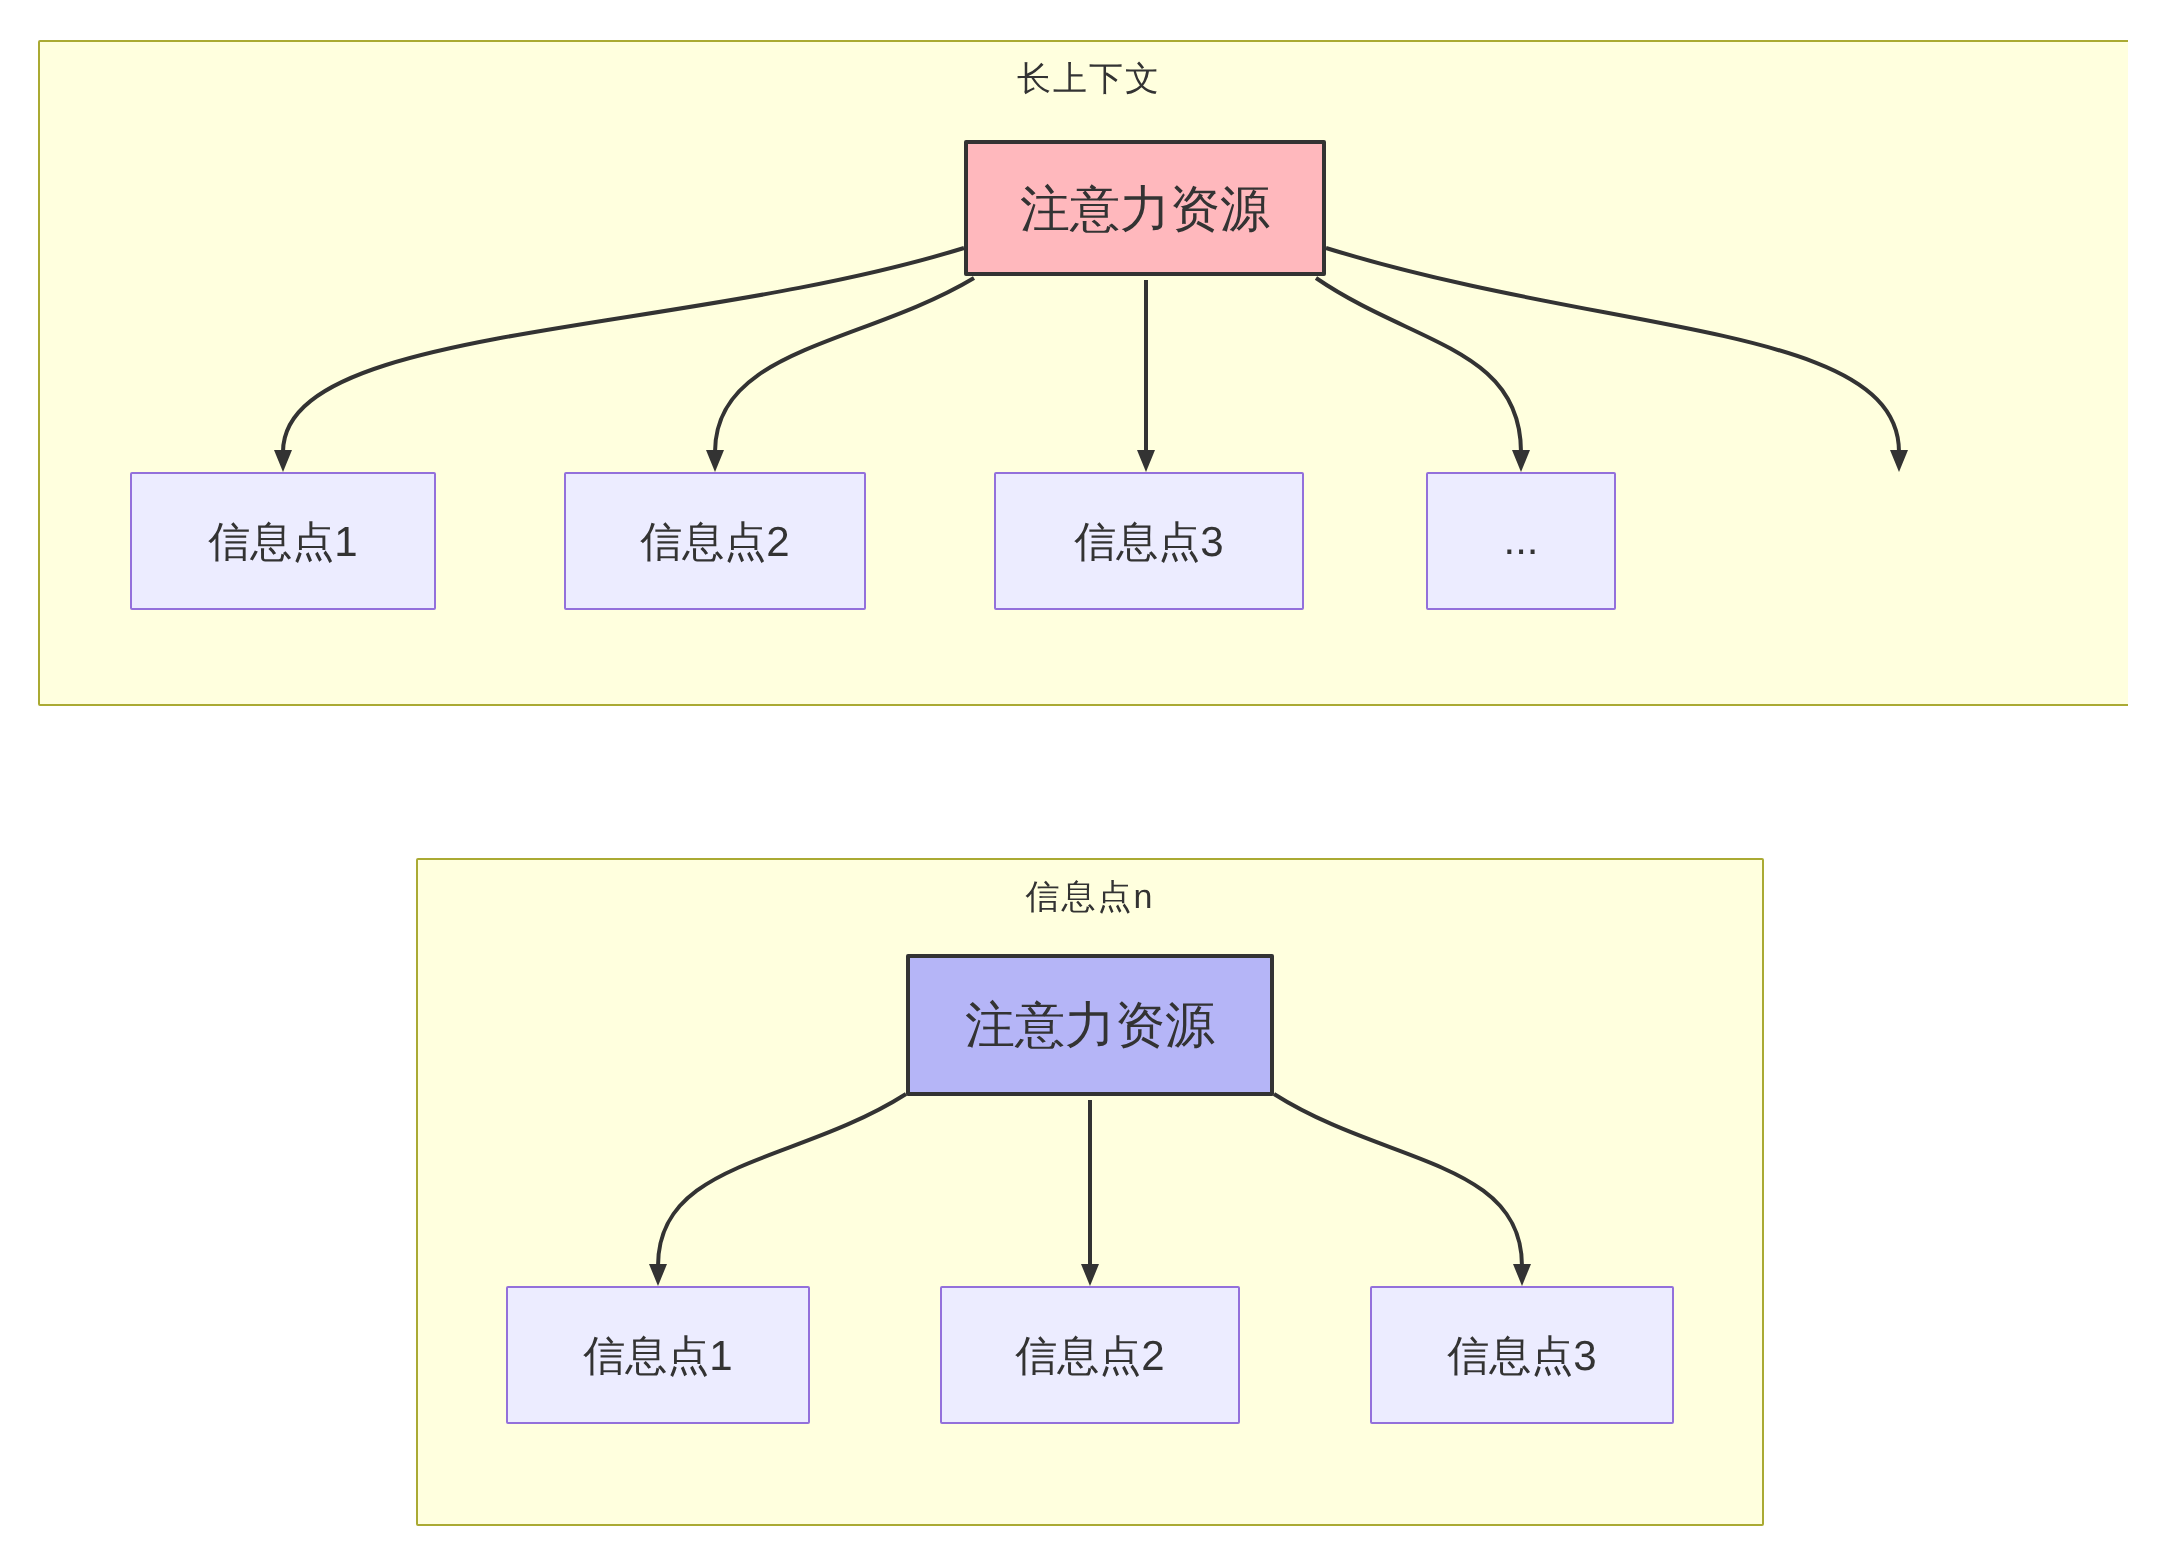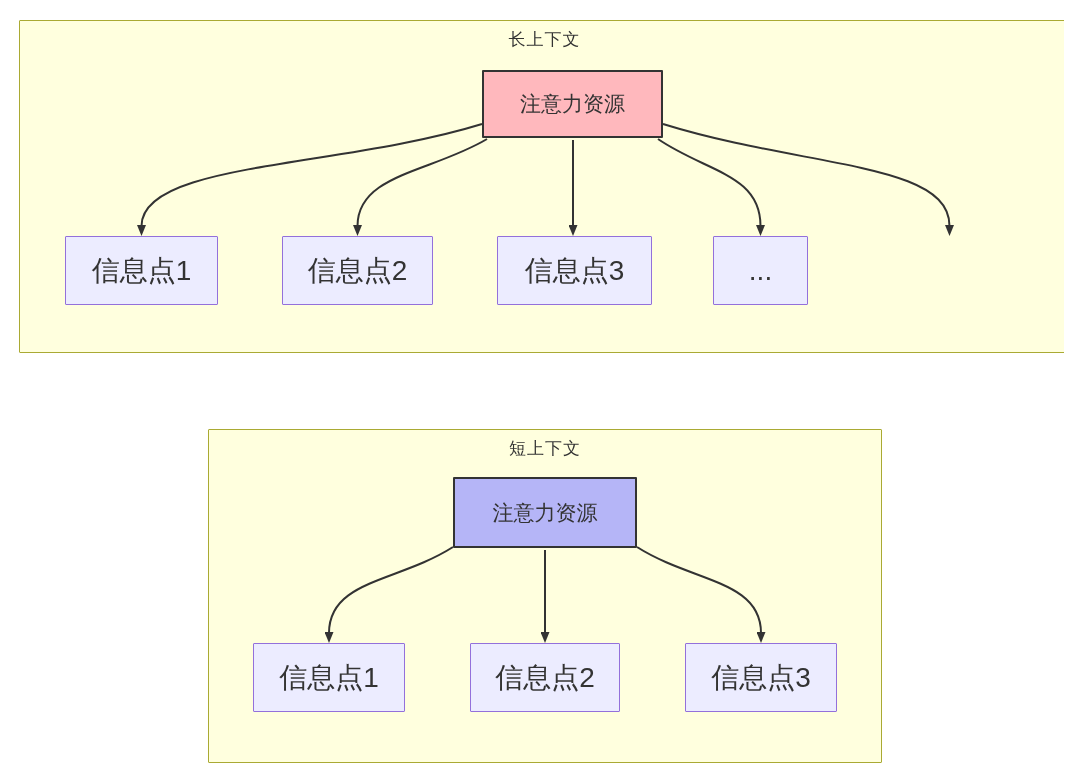--- a/index.html
+++ b/index.html
@@ -11,44 +11,44 @@
     position:absolute;background:var(--panel-fill,#ffffde);
     border:1.4px solid var(--panel-border,#aaaa33);box-sizing:border-box;border-radius:1px;
   }
   .panel-title{
     position:absolute;left:0;right:0;top:7px;text-align:center;
     font-size:17px;color:var(--text,#333);letter-spacing:1px;
   }
   .node{
     position:absolute;box-sizing:border-box;display:flex;align-items:center;justify-content:center;
     background:var(--node-fill,#ececff);border:1.6px solid var(--node-border,#9370db);
-    font-size:28px;color:var(--text,#333);border-radius:1px;
+    font-size:21px;color:var(--text,#333);border-radius:1px;
   }
   .attention{
     position:absolute;box-sizing:border-box;display:flex;align-items:center;justify-content:center;
-    border:2.6px solid var(--attention-border,#333);font-size:21px;color:var(--text,#333);
+    border:2.6px solid var(--attention-border,#333);font-size:25px;color:var(--text,#333);
     border-radius:1px;
   }
   .attention.long{background:var(--attention-long-fill,#ffb8bd);}
   .attention.short{background:var(--attention-short-fill,#b5b5f7);}
   #arrow-layer{position:absolute;left:0;top:0;width:1080px;height:774px;pointer-events:none;}
   #arrow-layer path.edge{fill:none;stroke:var(--arrow,#333);stroke-width:2px;}
   #arrow-layer .arrowhead-shape{fill:var(--arrow,#333);}
 </style>
 </head>
 <body>
 
 <div id="stage">
 
   <div class="panel" style="left:19px;top:20px;width:1051px;height:333px;">
     <div class="panel-title">长上下文</div>
   </div>
 
   <div class="panel" style="left:208px;top:429px;width:674px;height:334px;">
-    <div class="panel-title">短上下文</div>
+    <div class="panel-title">信息点n</div>
   </div>
 
   <svg id="arrow-layer" viewBox="0 0 1080 774" xmlns="http://www.w3.org/2000/svg">
     <defs>
       <marker id="arrowhead" viewBox="0 0 11 9" refX="1" refY="4.5" markerWidth="11" markerHeight="9" markerUnits="userSpaceOnUse" orient="auto">
         <path class="arrowhead-shape" d="M0,0 L11,4.5 L0,9 Z"></path>
       </marker>
     </defs>
 
     <path class="edge" d="M482,124 C340,168 141.5,162 141.5,226" marker-end="url(#arrowhead)"></path>

